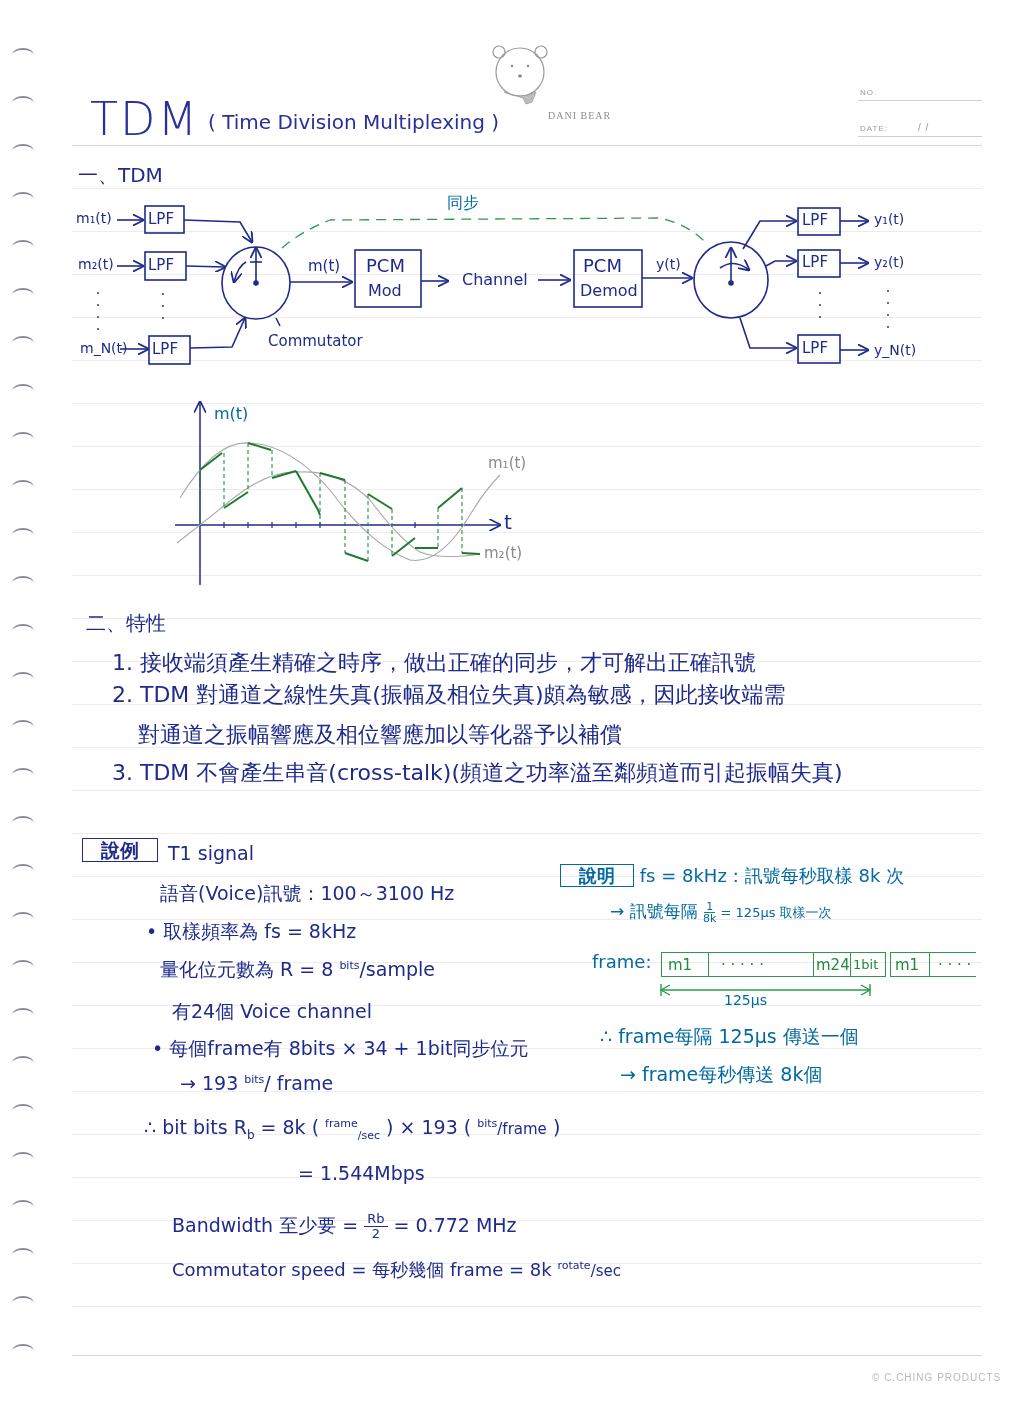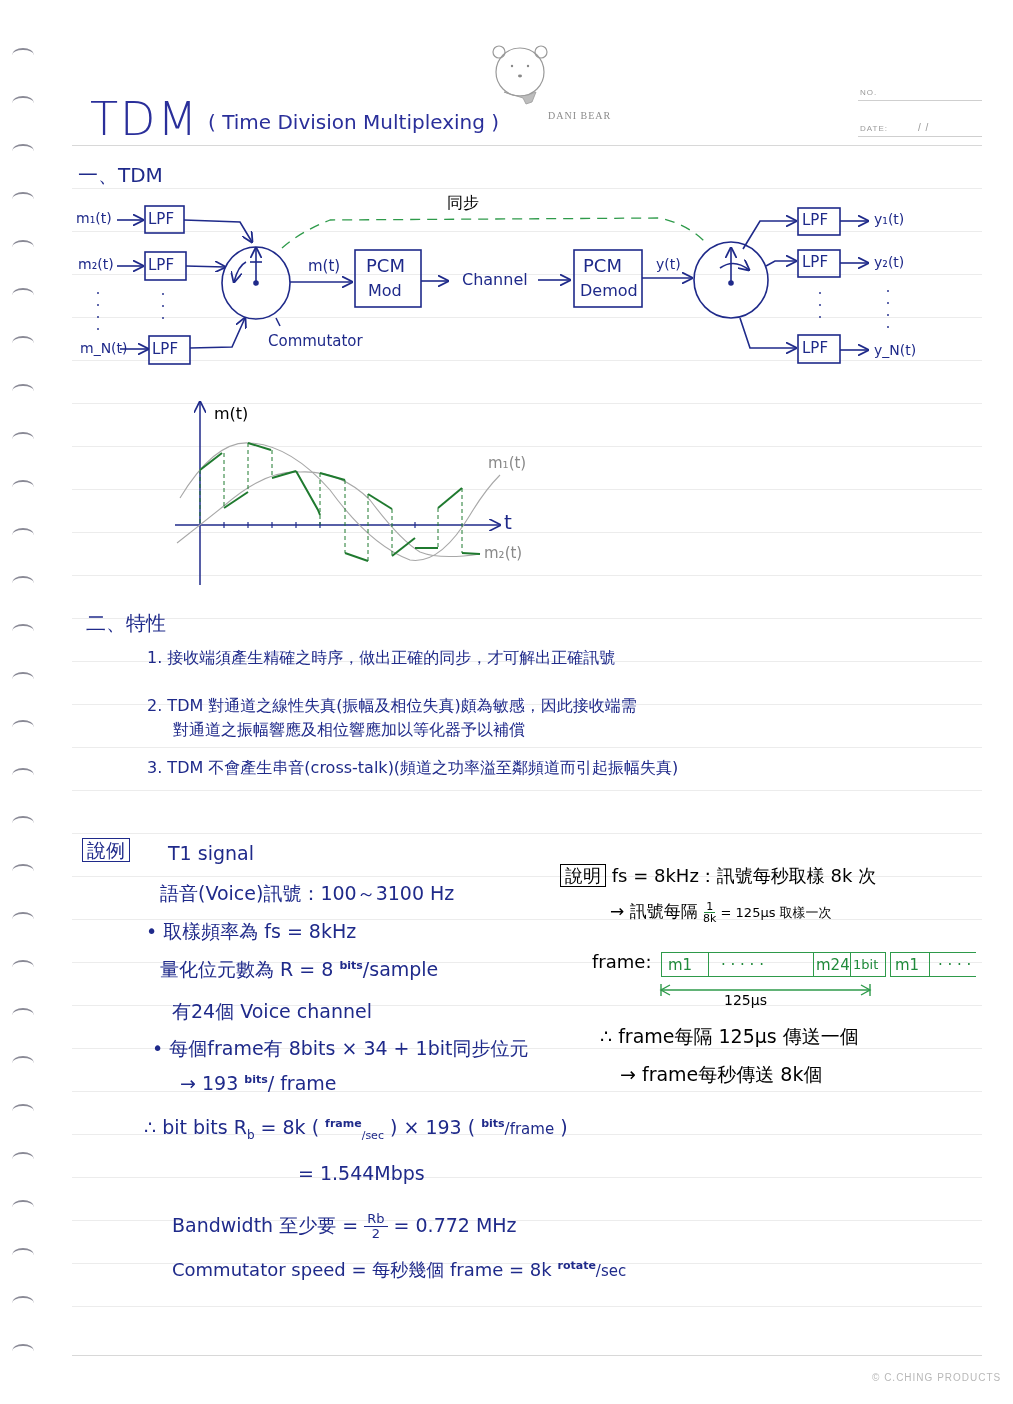--- a/index.html
+++ b/index.html
@@ -2,32 +2,32 @@
 <html><head>
 <meta charset="utf-8">
 <style>
   html,body{margin:0;padding:0;}
   body{width:1013px;height:1404px;background:#ffffff;position:relative;overflow:hidden;
        font-family:"DejaVu Sans",sans-serif;}
   .page{position:absolute;left:0;top:0;width:1013px;height:1404px;}
   .ruled{position:absolute;left:72px;width:910px;height:1px;background:#ececec;}
   .ring{position:absolute;left:12px;width:22px;height:12px;border-top:2px solid #8a8a96;border-radius:50% 50% 0 0;}
   .blue{color:#1f2a8a;}
-  .green{color:#000000;}
+  .green{color:#0369a1;}
   .hand{font-family:"DejaVu Sans",sans-serif;position:absolute;white-space:nowrap;}
   .title-big{font-size:46px;font-weight:300;letter-spacing:2px;color:#2a2f9a;}
   .title-small{font-size:20px;color:#2a2f9a;}
   .meta{font-family:"Liberation Sans",sans-serif;font-size:8px;color:#9a9a9a;letter-spacing:1px;position:absolute;}
   .meta-line{position:absolute;height:1px;background:#cfcfcf;}
   .logo-text{font-family:"Liberation Serif",serif;font-size:10px;color:#8c8c8c;position:absolute;letter-spacing:1px;margin-left:48px;}
   .sec{font-size:20px;}
-  .item{font-size:16px;margin-left:35px;}
+  .item{font-size:22px;}
   .body{font-size:19px;}
-  .sup{font-size:11px;vertical-align:super;font-weight:bold;}
-  .box-label{border:1.5px solid currentColor;padding:0 4px;}
+  .sup{font-size:11px;vertical-align:super;}
+  .box-label{border:1.5px solid currentColor;padding:0 18px;font-weight:bold;}
   svg{position:absolute;left:0;top:0;}
   .footer-brand{font-family:"Liberation Sans",sans-serif;font-size:10px;color:#b8b8b8;position:absolute;letter-spacing:1px;}
 </style>
 </head>
 <body>
 
 <div class="page">
 
   <div>
     <div class="ring" style="top:48px"></div>
@@ -261,21 +261,21 @@
     </svg>
     <span class="hand green" style="left:214px;top:404px;font-size:16px">m(t)</span>
     <span class="hand blue" style="left:504px;top:510px;font-size:20px">t</span>
     <span class="hand" style="left:488px;top:454px;font-size:15px;color:#8a8a8a">m₁(t)</span>
     <span class="hand" style="left:484px;top:544px;font-size:15px;color:#8a8a8a">m₂(t)</span>
   </div>
 
   <div>
     <span class="hand sec blue" style="left:86px;top:610px">二、特性</span>
     <span class="hand item blue" style="left:112px;top:648px">1. 接收端須產生精確之時序，做出正確的同步，才可解出正確訊號</span>
-    <span class="hand item blue" style="left:112px;top:696px">2. TDM 對通道之線性失真(振幅及相位失真)頗為敏感，因此接收端需</span>
+    <span class="hand item blue" style="left:112px;top:680px">2. TDM 對通道之線性失真(振幅及相位失真)頗為敏感，因此接收端需</span>
     <span class="hand item blue" style="left:138px;top:720px">對通道之振幅響應及相位響應加以等化器予以補償</span>
     <span class="hand item blue" style="left:112px;top:758px">3. TDM 不會產生串音(cross-talk)(頻道之功率溢至鄰頻道而引起振幅失真)</span>
   </div>
 
   <div>
     <span class="hand body blue" style="left:82px;top:838px"><span class="box-label">說例</span></span>
     <span class="hand body blue" style="left:168px;top:842px">T1 signal</span>
     <span class="hand body blue" style="left:160px;top:881px">語音(Voice)訊號：100～3100 Hz</span>
     <span class="hand body blue" style="left:146px;top:919px">• 取樣頻率為 fs = 8kHz</span>
     <span class="hand body blue" style="left:160px;top:957px"><span>量化位元數為 R = 8 </span><span class="sup">bits</span><span>/sample</span></span>

